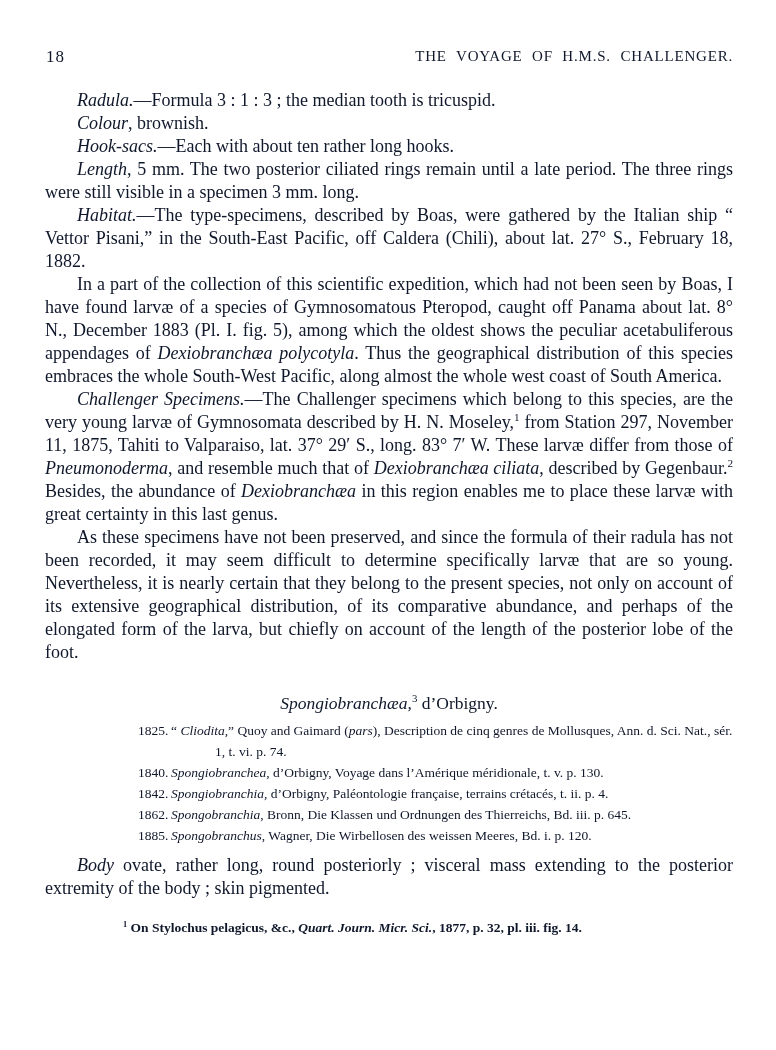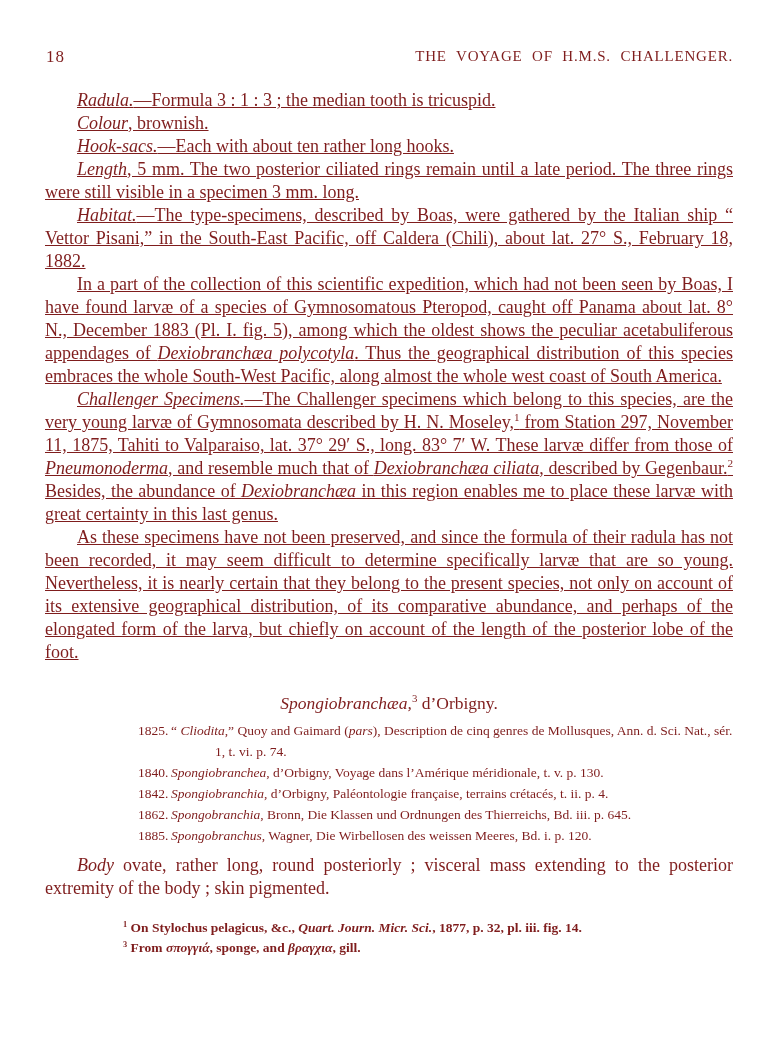--- a/index.html
+++ b/index.html
@@ -2,41 +2,41 @@
 <html><head>
 <meta charset="utf-8">
 <style>
   html, body { margin: 0; padding: 0; background: #ffffff; }
   .page {
     position: relative;
     width: 776px;
     height: 1050px;
     margin: 0 auto;
     background: #ffffff;
-    color: #7f1d1d;
+    color: #0f172a;
     font-family: "Liberation Serif", "DejaVu Serif", serif;
     box-sizing: border-box;
     padding: 47px 43px 0 45px;
     overflow: hidden;
   }
   .header-row { position: relative; height: 21px; margin-bottom: 21px; }
   .page-number {
     position: absolute; left: 1px; top: 0;
     font-size: 17px; letter-spacing: 1px;
   }
   .running-title {
     text-align: right;
     font-weight: normal;
     font-size: 15px;
     letter-spacing: 0.8px;
     word-spacing: 5px;
     padding-top: 1px;
   }
   .main-text { font-size: 18px; line-height: 23px; text-align: justify; }
-  .main-text p { margin: 0; text-indent: 32px; text-decoration: underline; }
+  .main-text p { margin: 0; text-indent: 32px; }
   .i { font-style: italic; }
   .sup { vertical-align: super; font-size: 0.62em; line-height: 0; letter-spacing: 0; }
   .section-heading {
     margin-top: 28px;
     text-align: center;
     font-size: 17.5px;
     line-height: 23px;
   }
   .synonymy {
     margin-top: 5px;
@@ -84,16 +84,15 @@
     <div class="citation"><span class="cite-year">1840.</span><span><span class="i">Spongiobranchea</span><span>, d’Orbigny, Voyage dans l’Amérique méridionale, t. v. p. 130.</span></span></div>
     <div class="citation"><span class="cite-year">1842.</span><span><span class="i">Spongiobranchia</span><span>, d’Orbigny, Paléontologie française, terrains crétacés, t. ii. p. 4.</span></span></div>
     <div class="citation"><span class="cite-year">1862.</span><span><span class="i">Spongobranchia</span><span>, Bronn, Die Klassen und Ordnungen des Thierreichs, Bd. iii. p. 645.</span></span></div>
     <div class="citation"><span class="cite-year">1885.</span><span><span class="i">Spongobranchus</span><span>, Wagner, Die Wirbellosen des weissen Meeres, Bd. i. p. 120.</span></span></div>
   </div>
 
   <p class="description"><span class="i">Body</span><span> ovate, rather long, round posteriorly ; visceral mass extending to the posterior extremity of the body ; skin pigmented.</span></p>
 
   <div class="footnotes">
     <div class="footnote"><span class="sup">1</span><span><span> On Stylochus pelagicus, &amp;c., </span><span class="i">Quart. Journ. Micr. Sci.</span><span>, 1877, p. 32, pl. iii. fig. 14.</span></span></div>
-    <div class="footnote"><span class="sup">3</span><span><span> From </span><span class="i">σπογγιά</span><span>, sponge, and </span><span class="i">βραγχια</span><span>, gill.</span></span></div>
   </div>
 
 </div>
 
 </body></html>

